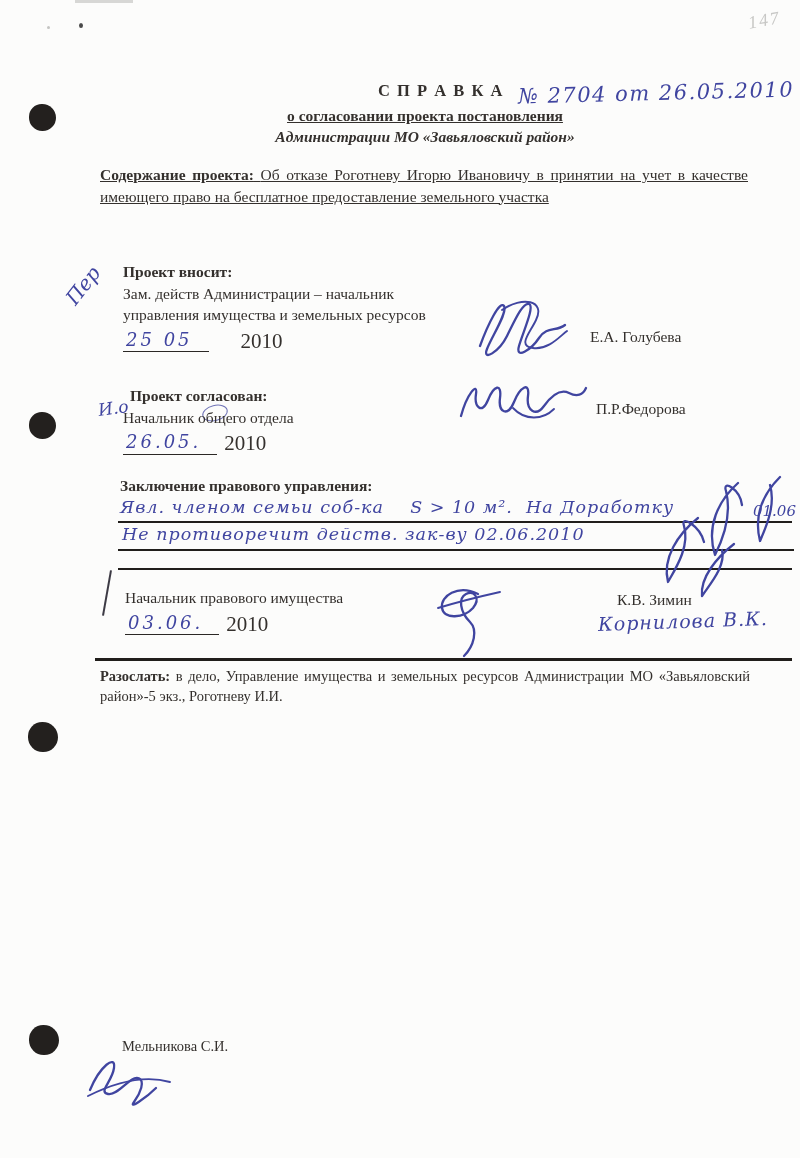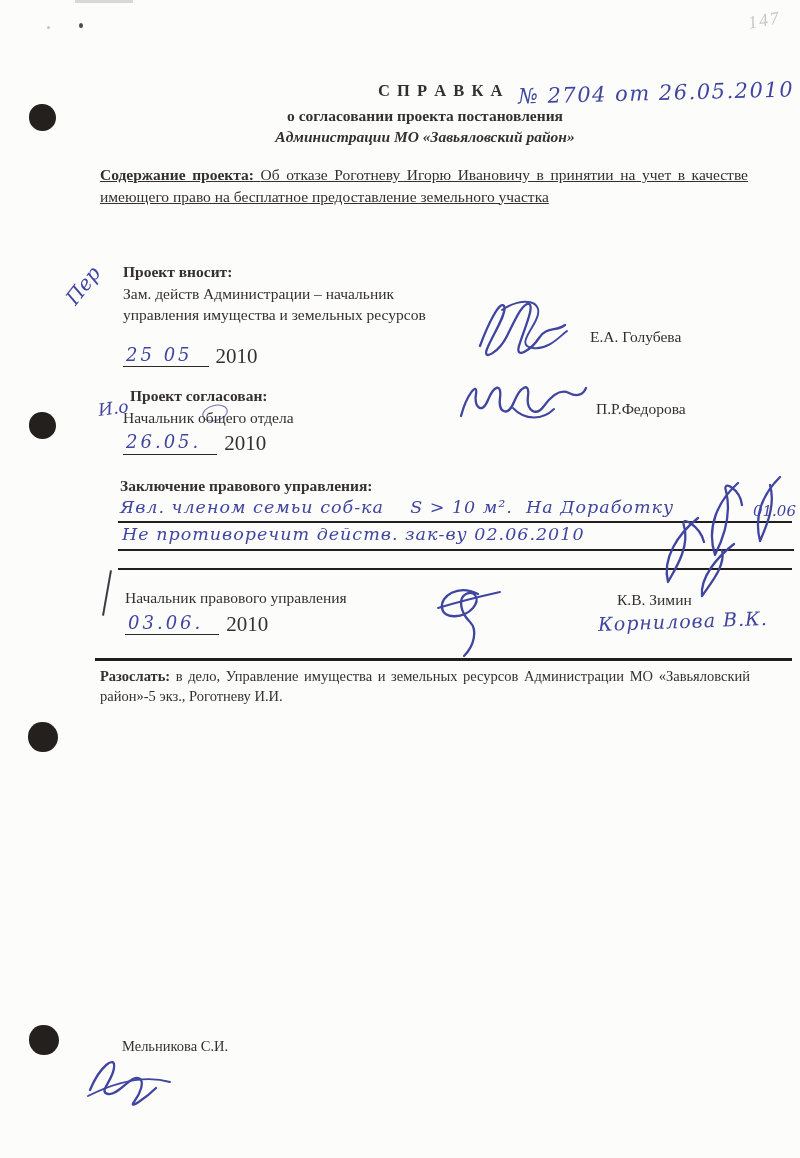--- a/index.html
+++ b/index.html
@@ -84,34 +84,34 @@
 
   <div class="abs hole" style="left:29px;top:104px;width:27px;height:27px;"></div>
   <div class="abs hole" style="left:29px;top:412px;width:27px;height:27px;"></div>
   <div class="abs hole" style="left:28px;top:722px;width:30px;height:30px;"></div>
   <div class="abs hole" style="left:29px;top:1025px;width:30px;height:30px;"></div>
 
   <div class="abs title-line" style="left:378px;top:81px;">
     <span class="doc-title">С П Р А В К А</span>
     <span class="hand hand-number">№ 2704 от 26.05.2010</span>
   </div>
-  <div class="abs head-center" style="left:105px;top:106px;width:640px;">о согласовании проекта постановления</div>
+  <div class="abs head-center" style="left:105px;top:106px;width:640px;text-decoration:underline;">о согласовании проекта постановления</div>
   <div class="abs head-center" style="left:105px;top:127px;width:640px;font-style:italic;">Администрации МО «Завьяловский район»</div>
 
   <div class="abs print para" style="left:100px;top:164px;width:648px;text-decoration:underline;">
     <span class="b">Содержание проекта:</span>
     <span>Об отказе Роготневу Игорю Ивановичу в принятии на учет в качестве имеющего право на бесплатное предоставление земельного участка</span>
   </div>
 
   <div class="abs hand margin-note" style="left:70px;top:290px;">Пер</div>
   <div class="abs print" style="left:123px;top:261px;">
     <div class="b">Проект вносит:</div>
     <div>Зам. действ Администрации – начальник</div>
     <div>управления имущества и земельных ресурсов</div>
-    <div class="date-row" style="margin-top:18px;">
+    <div class="date-row" style="margin-top:3px;gap:25px;">
       <span class="hand date-hand">25 05</span>
       <span class="year">2010</span>
     </div>
   </div>
   <svg class="abs" style="left:472px;top:292px;" width="100" height="74" viewBox="0 0 100 74">
     <path class="sig" d="M8,54 C16,32 28,8 32,14 C36,20 20,44 15,57 C10,70 27,60 35,44 C43,28 51,10 57,12 C63,14 51,40 47,54 C43,68 59,58 67,46 C75,34 84,40 93,33"></path>
     <path class="sig sig-light" d="M30,18 C50,4 74,8 64,28 C58,41 45,54 61,56 C77,58 88,44 95,39"></path>
   </svg>
   <div class="abs print" style="left:590px;top:326px;">Е.А. Голубева</div>
 
@@ -146,21 +146,21 @@
   </svg>
   <svg class="abs" style="left:648px;top:512px;" width="62" height="74" viewBox="0 0 62 74">
     <path class="sig" d="M50,6 C30,22 14,46 20,70 C28,56 42,34 36,14 C32,2 52,14 56,30"></path>
   </svg>
   <svg class="abs" style="left:688px;top:540px;" width="56" height="60" viewBox="0 0 56 60">
     <path class="sig" d="M46,4 C28,18 12,38 14,56 C22,44 38,26 34,10"></path>
   </svg>
 
   <div class="abs slash-mark" style="left:106px;top:570px;"></div>
   <div class="abs print" style="left:125px;top:587px;">
-    <div>Начальник правового управления</div>
+    <div>Начальник правового имущества</div>
     <div class="date-row" style="margin-top:3px;">
       <span class="hand date-hand">03.06.</span>
       <span class="year">2010</span>
     </div>
   </div>
   <svg class="abs" style="left:428px;top:578px;" width="78" height="82" viewBox="0 0 78 82">
     <path class="sig" d="M50,16 C30,6 12,18 14,30 C16,42 36,40 45,30 C53,20 46,12 38,16 C30,20 32,34 42,44 C50,52 46,68 36,78"></path>
     <path class="sig sig-light" d="M10,30 C30,24 54,18 72,14"></path>
   </svg>
   <div class="abs print" style="left:617px;top:589px;">К.В. Зимин</div>

